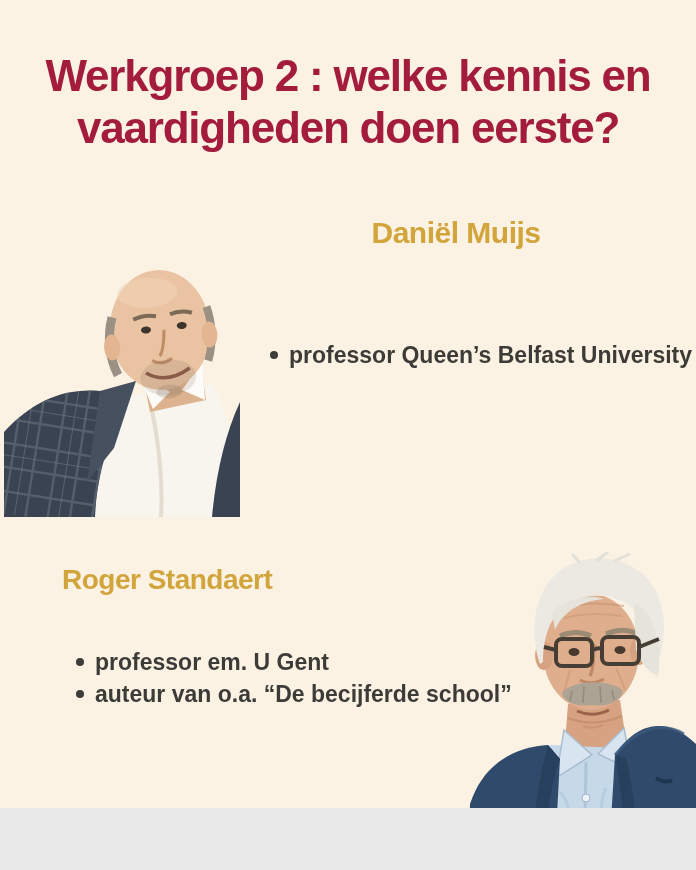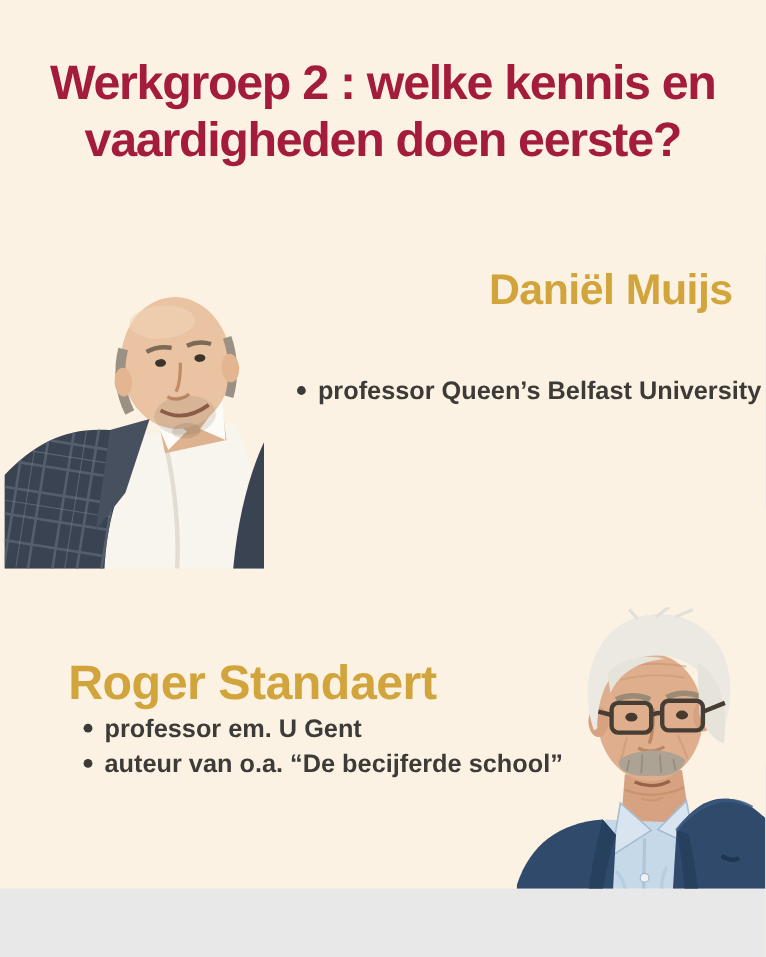--- a/index.html
+++ b/index.html
@@ -27,22 +27,22 @@
   }
   .title-line { display: block; white-space: nowrap; }
   .name {
     position: absolute;
     margin: 0;
     color: #D2A43C;
     font-weight: 800;
     letter-spacing: -0.5px;
     white-space: nowrap;
   }
-  .name-daniel { left: 246px; top: 242px; width: 420px; text-align: right; font-size: 39px; }
-  .name-roger  { left: 62px;  top: 564px; font-size: 44px; margin-top: 32px; }
+  .name-daniel { left: 246px; top: 216px; width: 420px; text-align: center; font-size: 30px; }
+  .name-roger  { left: 62px;  top: 564px; font-size: 28px; }
   .bullets {
     position: absolute;
     margin: 13px;
     padding: 0;
     list-style: none;
     color: #3D3B38;
     font-size: 23px;
     line-height: 32px;
     font-weight: 700;
   }

